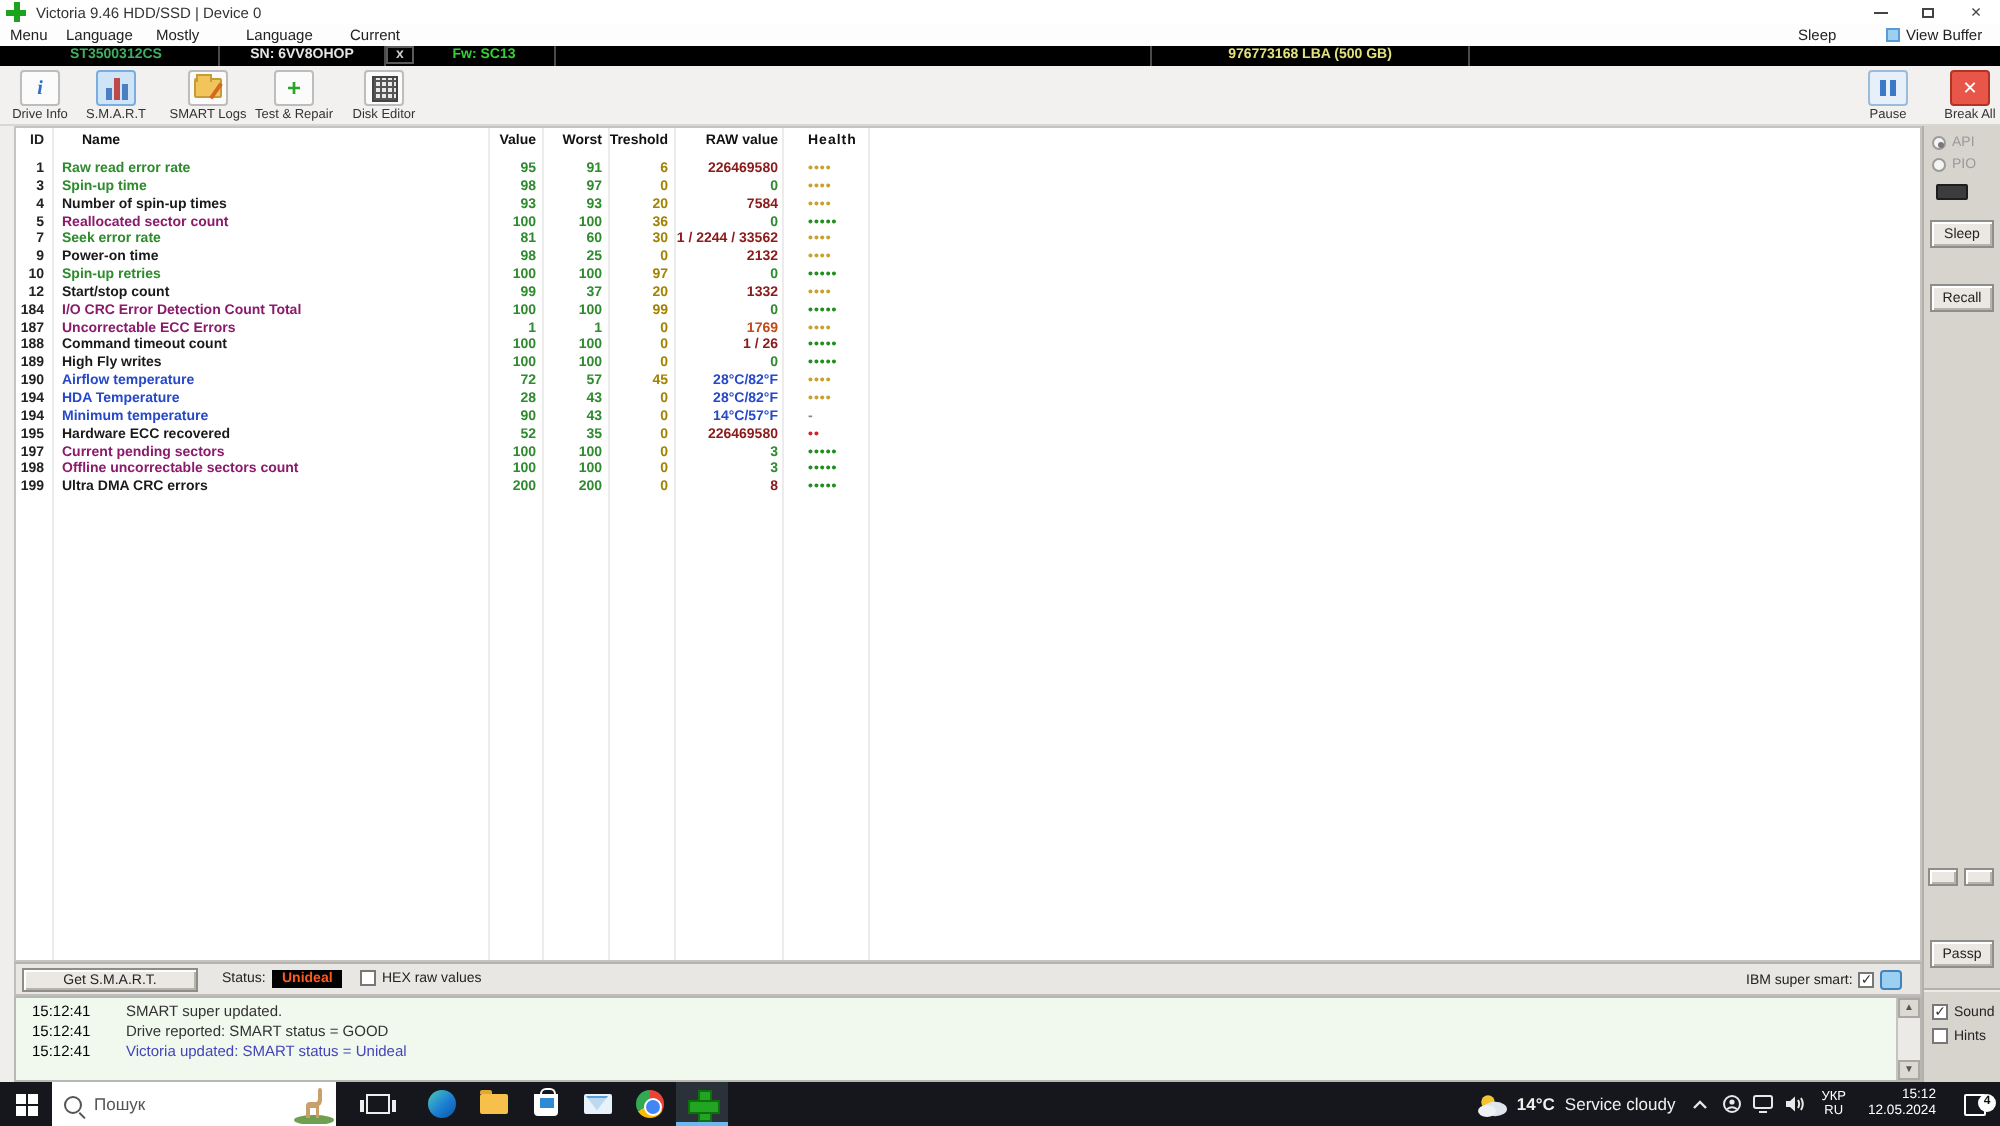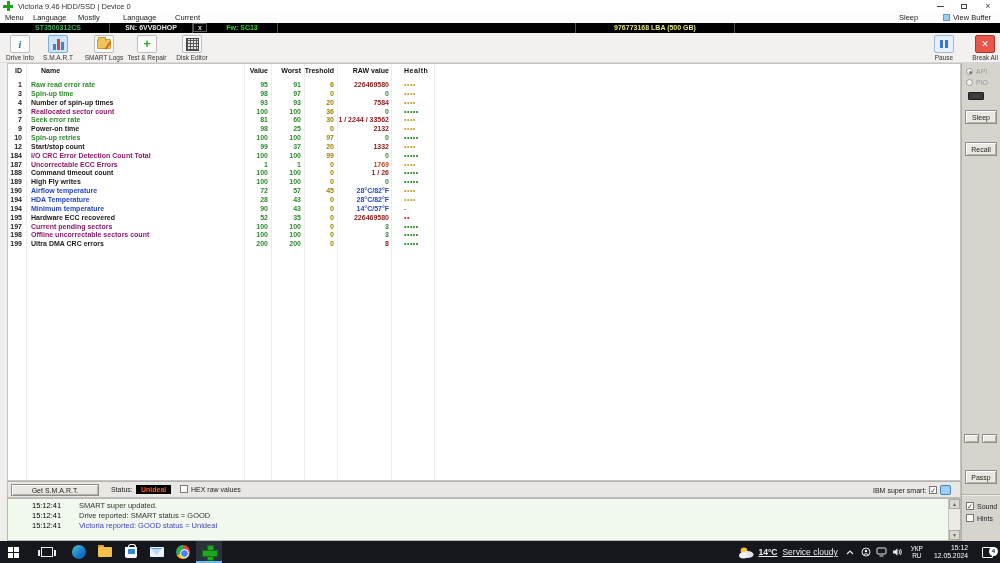--- a/index.html
+++ b/index.html
@@ -94,29 +94,29 @@
   #statusbar{position:absolute;top:481px;left:7px;width:954px;height:17px;background:#e9e7e3;border:1px solid #c0beba;border-top:1px solid #b5b3af;font-size:7px;color:#222;}
   #btn-getsmart{position:absolute;left:3px;top:2px;width:88px;height:12px;}
   #status-label{position:absolute;left:103px;top:4px;}
   #status-value{position:absolute;left:128px;top:2.5px;background:#000;color:#ff5a1e;font-weight:bold;padding:1px 5px;}
   #hex-row{position:absolute;left:172px;top:3px;display:flex;align-items:center;gap:3px;}
   #ibm-row{position:absolute;left:865px;top:3px;display:flex;align-items:center;gap:3px;}
   .ibm-icon{width:11px;height:10px;background:#9cd0f2;border:1px solid #4183bd;border-radius:2px;}
 
   
   #logarea{position:absolute;top:498px;left:7px;width:954px;height:43px;background:#f1f8ee;border:1px solid #b9b7b3;}
-  .logline{position:absolute;left:16px;right:14px;height:10px;line-height:10px;font-size:7.5px;}
+  .logline{position:absolute;left:0;right:14px;height:10px;line-height:10px;font-size:7.5px;}
   .log-time{position:absolute;left:8px;}
   .log-msg{position:absolute;left:55px;}
   #log-scroll{position:absolute;right:0;top:0;bottom:0;width:12px;background:#eceae6;border-left:1px solid #c5c3bf;}
   .sc-arrow{position:absolute;left:0;right:0;height:10px;background:#dcd9d3;border:1px solid #aaa8a3;font-size:5px;line-height:8px;text-align:center;color:#555;}
 
   
   #taskbar{position:absolute;top:541px;left:0;right:0;height:22px;background:#15171d;display:flex;align-items:stretch;color:#eee;}
-  .tb-btn{display:flex;align-items:center;justify-content:center;text-decoration:underline;}
+  .tb-btn{display:flex;align-items:center;justify-content:center;}
   #tb-start{width:26px;}
   .winlogo{display:grid;grid-template-columns:5px 5px;grid-template-rows:5px 5px;gap:1px;}
   .winlogo i{background:#fff;display:block;}
   #tb-search{width:142px;background:#fff;display:flex;align-items:center;position:relative;}
   .mag{width:9px;height:9px;border:1.3px solid #555;border-radius:50%;position:relative;margin-left:6px;flex:none;}
   .mag::after{content:"";position:absolute;left:7px;top:7px;width:4px;height:1.3px;background:#555;transform:rotate(45deg);transform-origin:0 0;}
   #search-text{font-size:8.5px;color:#555;margin-left:6px;flex:1;}
   .tb-app{width:26px;position:relative;}
   .tb-app.active{background:#2b3138;box-shadow:inset 0 -2px 0 #6cb8f0;}
   #tb-tray{margin-left:auto;display:flex;align-items:center;gap:0;}
@@ -471,37 +471,45 @@
         <div class="logline" style="top: 2px;">
           <span class="log-time">15:12:41</span>
           <span class="log-msg" style="color: rgb(51, 51, 51);">SMART super updated.</span>
         </div>
         <div class="logline" style="top: 12px;">
           <span class="log-time">15:12:41</span>
           <span class="log-msg" style="color: rgb(51, 51, 51);">Drive reported: SMART status = GOOD</span>
         </div>
         <div class="logline" style="top: 22px;">
           <span class="log-time">15:12:41</span>
-          <span class="log-msg" style="color: rgb(68, 68, 187);">Victoria reported: GOOD status = Unideal</span>
+          <span class="log-msg" style="color: rgb(68, 68, 187);">Victoria updated: SMART status = Unideal</span>
         </div>
       </div>
     <div id="log-scroll">
       <span class="sc-arrow" style="top:0">▲</span>
       <span class="sc-arrow" style="bottom:0">▼</span>
     </div>
   </div>
 
   <div id="taskbar">
     <div class="tb-btn" id="tb-start">
       <span class="winlogo">
           <i></i>
           <i></i>
           <i></i>
           <i></i>
         </span>
+    </div>
+    <div id="tb-search">
+      <span class="mag"></span>
+      <span id="search-text">Пошук</span>
+      <svg width="22" height="20" viewBox="0 0 22 20">
+        <ellipse cx="11" cy="18" rx="10" ry="2.5" fill="#6fa04f"></ellipse>
+        <path d="M7 17 L7 11 Q7 9 9 9 L12 9 Q13 9 13 7 L13 3 Q13 2 14 2 Q15 2 15 3 L15 8 Q15 10 13.5 11 L13.5 17 L12 17 L12 12 L9 12 L9 17 Z" fill="#c9a06a"></path>
+      </svg>
     </div>
     <div class="tb-btn tb-app" style="margin-left:8px">
         <span class="ic-taskview"></span>
       </div>
     <div class="tb-btn tb-app" style="margin-left:6px">
         <span class="ic-edge"></span>
       </div>
     <div class="tb-btn tb-app">
         <span class="ic-folder"></span>
       </div>

